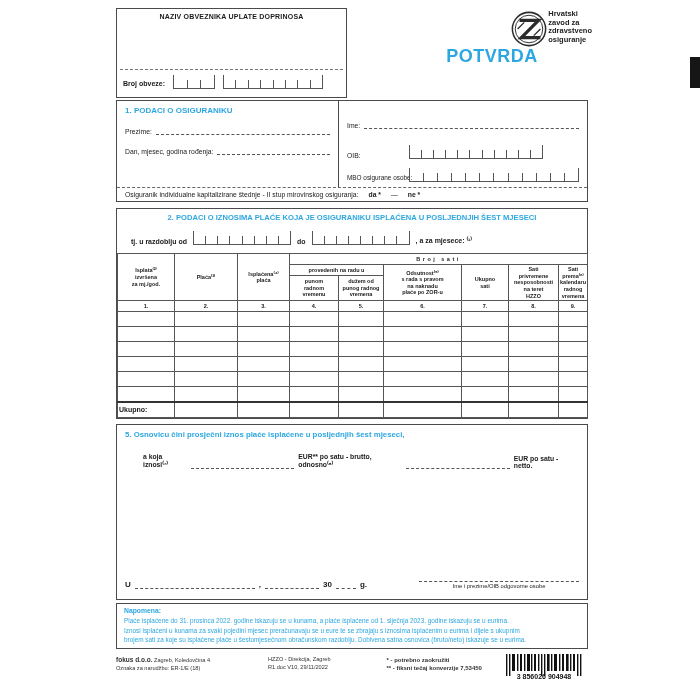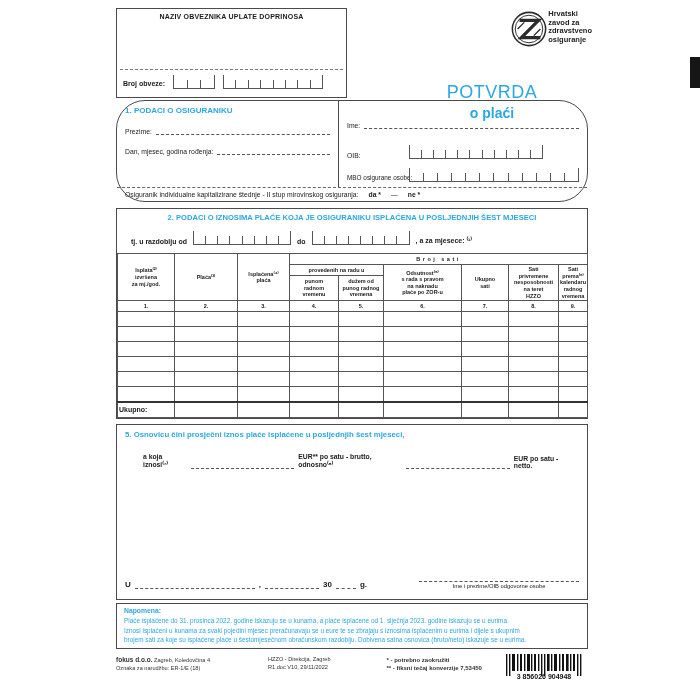--- a/index.html
+++ b/index.html
@@ -15,29 +15,29 @@
   .top-row{display:flex;height:90px;}
   .naziv-box{width:231px;display:flex;flex-direction:column;}
   .naziv-title{font-size:7px;font-weight:bold;text-align:center;padding-top:4px;letter-spacing:.2px;}
   .naziv-space{flex:1;border-bottom:1px dashed #777;margin:0 3px;}
   .broj-row{display:flex;align-items:flex-end;gap:8px;padding:5px 6px 8px 6px;}
   .broj-label{font-size:7px;font-weight:bold;padding-bottom:2px;}
   .head-right{flex:1;position:relative;}
   .logo-wrap{position:absolute;top:2px;right:-4px;display:flex;gap:0;align-items:flex-start;justify-content:space-between;}
   .logo-text{font-size:7.5px;font-weight:bold;line-height:1.15;color:#222;}
   .doc-title{position:absolute;top:38px;left:70px;width:150px;text-align:center;}
-  .doc-title .t1{font-size:18px;font-weight:normal;letter-spacing:.5px;margin-top:36px;}
+  .doc-title .t1{font-size:18px;font-weight:bold;letter-spacing:.5px;}
   .doc-title .t2{font-size:14px;font-weight:bold;margin-top:2px;}
   
   .comb{position:relative;height:13px;display:flex;align-items:flex-end;
         border-left:1px solid #555;border-right:1px solid #555;border-bottom:1px solid #555;}
   .comb i{flex:1;height:8px;border-right:1px solid #555;}
   .comb i:last-child{border-right:none;}
   
-  .s1{margin-top:2px;height:102px;display:flex;flex-direction:column;border-radius:29px;}
+  .s1{margin-top:2px;height:102px;display:flex;flex-direction:column;}
   .s1-grid{flex:1;display:flex;}
   .s1-left{width:229px;border-right:1px solid #4a4a4a;padding:5px 8px;box-sizing:border-box;}
   .s1-right{flex:1;padding:5px 8px;box-sizing:border-box;display:flex;flex-direction:column;justify-content:flex-start;}
   .s1-title{font-size:8px;font-weight:bold;margin-bottom:8px;}
   .frow{display:flex;align-items:flex-end;gap:4px;margin-top:11px;}
   .frow .lbl{font-size:6.8px;white-space:nowrap;}
   .dash{flex:1;border-bottom:1.2px dashed #555;height:8px;}
   .stednja{border-top:1px dashed #666;padding:3px 8px;font-size:6.8px;display:flex;gap:10px;align-items:center;}
   .stednja b{font-weight:bold;}
   
@@ -116,21 +116,20 @@
               <path d="M8 20 L15 13 M25 27 L32 20" fill="none" stroke="#2b2b2b" stroke-width="1.4"></path>
             </svg>
           </span>
           <span class="logo-text ml">Hrvatski
 zavod za
 zdravstveno
 osiguranje</span>
         </div>
         <div class="doc-title">
           <div class="t1 blue">POTVRDA</div>
-          <div class="t2 blue">o plaći</div>
         </div>
       </div>
     </div>
 
     <div class="box s1">
       <div class="s1-grid">
         <div class="s1-left">
           <div class="s1-title blue">1. PODACI O OSIGURANIKU</div>
           <div class="frow">
             <span class="lbl">Prezime:</span>

